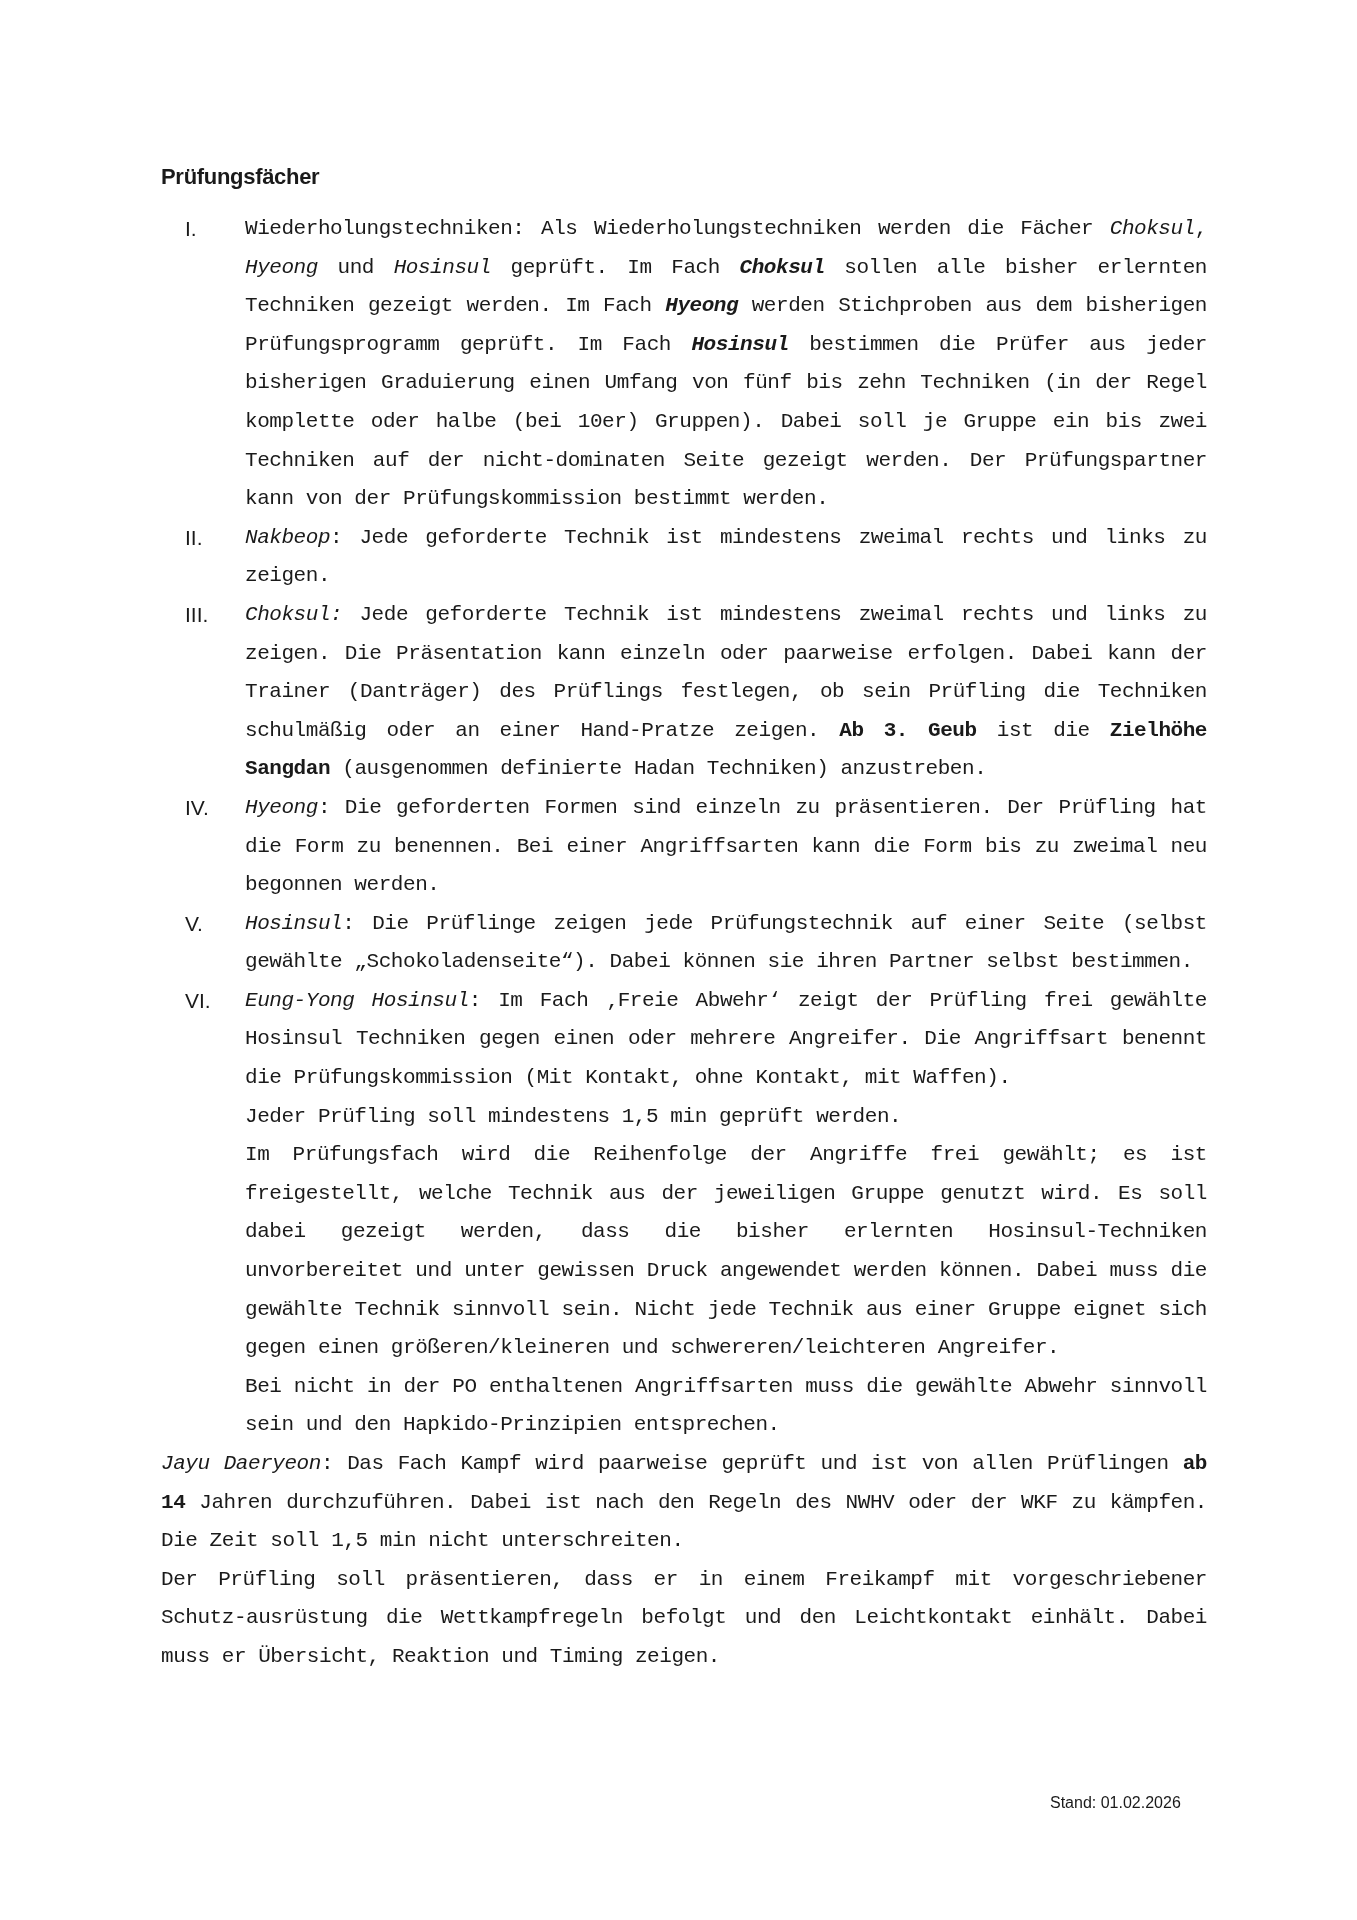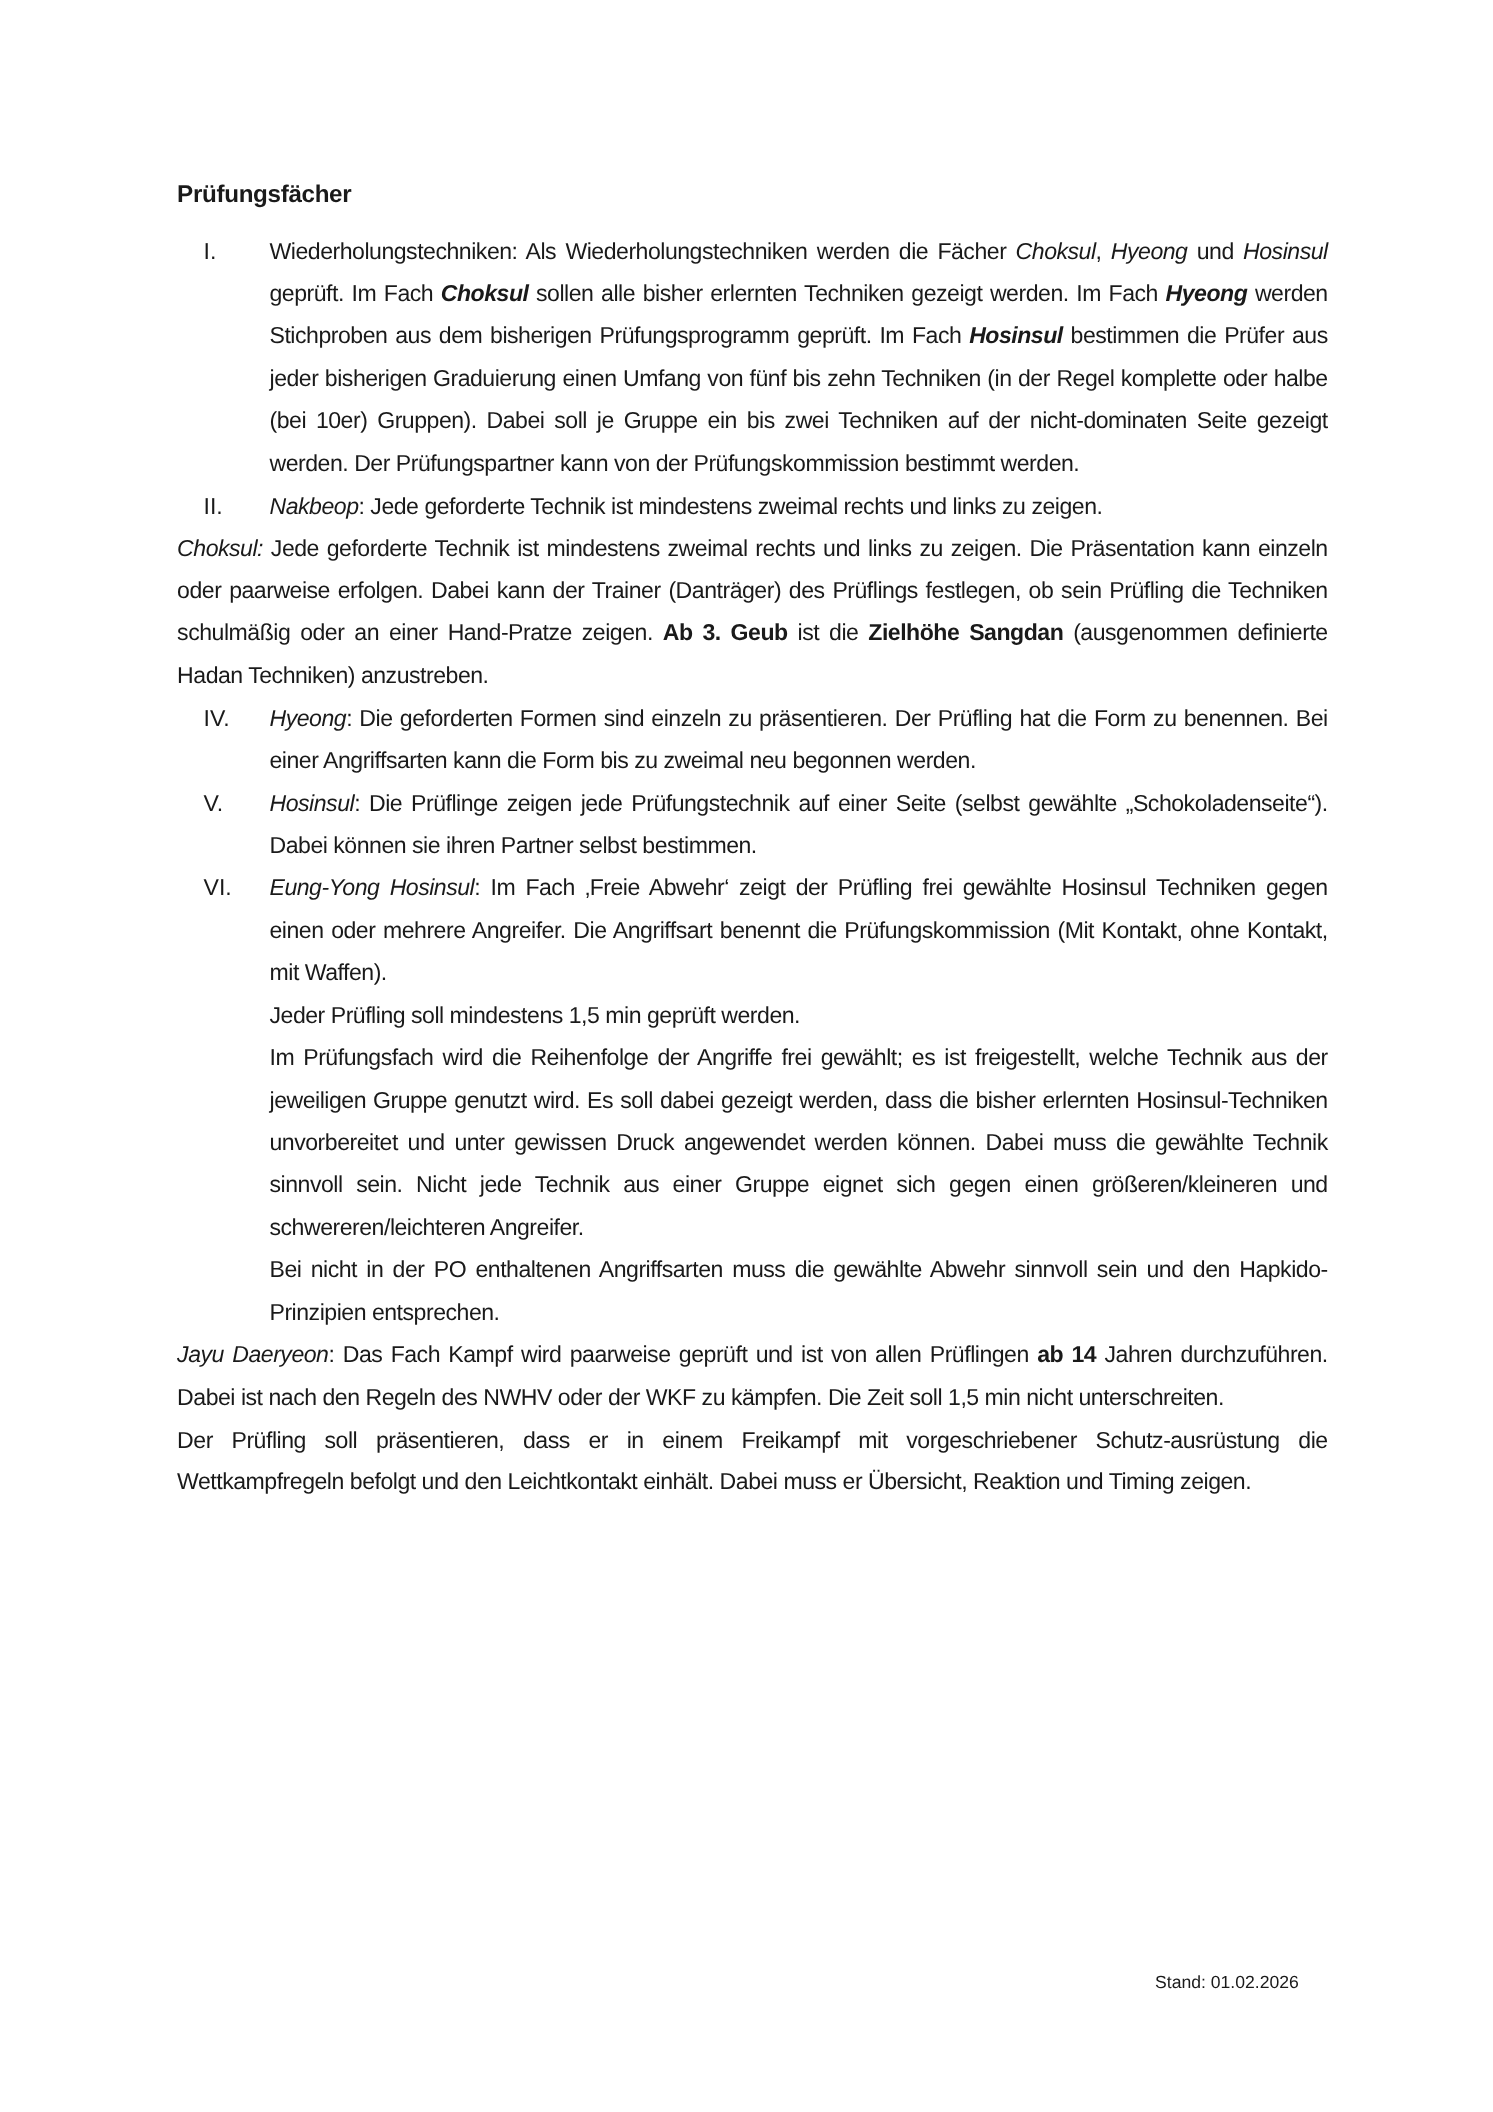--- a/index.html
+++ b/index.html
@@ -8,21 +8,21 @@
   .page { position: absolute; left: 0; top: 0; width: 1357px; height: 1920px; }
   .title { position: absolute; left: 161px; top: 164px; font-size: 22px; font-weight: bold;
            letter-spacing: -0.3px; }
   .list { position: absolute; left: 161px; top: 210px; width: 1046px; }
   .item { display: flex; }
   .num { width: 84px; flex: 0 0 84px; text-align: right; padding-right: 0; box-sizing: border-box;
          font-size: 21px; line-height: 38.6px; }
   .num span { display: inline-block; width: 60px; text-align: left; }
   .body { flex: 1; font-size: 21px; line-height: 38.6px; text-align: justify;
           letter-spacing: -0.45px; word-spacing: 0px; }
-  .body p { margin: 0; }
+  .body p { margin: 0; font-family: Liberation Mono, monospace; }
   .body p.last { text-align-last: left; }
   em { font-style: italic; }
   b { font-weight: bold; }
   .footer { position: absolute; left: 1050px; top: 1794px; font-size: 16px; color: #1a1a1a; text-align: center; }
 </style>
 </head>
 <body>
 
 <div class="page">
   <div class="title">Prüfungsfächer</div>
@@ -34,20 +34,21 @@
           <p class="last"><span>Wiederholungstechniken: Als Wiederholungstechniken werden die Fächer </span><em>Choksul</em><span>, </span><em>Hyeong</em><span> und </span><em>Hosinsul</em><span> geprüft. Im Fach </span><b style="font-style: italic;">Choksul</b><span> sollen alle bisher erlernten Techniken gezeigt werden. Im Fach </span><b style="font-style: italic;">Hyeong</b><span> werden Stichproben aus dem bisherigen Prüfungsprogramm geprüft. Im Fach </span><b style="font-style: italic;">Hosinsul</b><span> bestimmen die Prüfer aus jeder bisherigen Graduierung einen Umfang von fünf bis zehn Techniken (in der Regel komplette oder halbe (bei 10er) Gruppen). Dabei soll je Gruppe ein bis zwei Techniken auf der nicht-dominaten Seite gezeigt werden. Der Prüfungspartner kann von der Prüfungskommission bestimmt werden.</span></p>
         </div>
       </div>
       <div class="item">
         <div class="num"><span>II.</span></div>
         <div class="body">
           <p class="last"><em>Nakbeop</em><span>: Jede geforderte Technik ist mindestens zweimal rechts und links zu zeigen.</span></p>
         </div>
       </div>
       <div class="item">
+        <div class="num"><span>III.</span></div>
         <div class="body">
           <p class="last"><em>Choksul:</em><span> Jede geforderte Technik ist mindestens zweimal rechts und links zu zeigen. Die Präsentation kann einzeln oder paarweise erfolgen. Dabei kann der Trainer (Danträger) des Prüflings festlegen, ob sein Prüfling die Techniken schulmäßig oder an einer Hand-Pratze zeigen. </span><b>Ab 3. Geub</b><span> ist die </span><b>Zielhöhe Sangdan</b><span> (ausgenommen definierte Hadan Techniken) anzustreben.</span></p>
         </div>
       </div>
       <div class="item">
         <div class="num"><span>IV.</span></div>
         <div class="body">
           <p class="last"><em>Hyeong</em><span>: Die geforderten Formen sind einzeln zu präsentieren. Der Prüfling hat die Form zu benennen. Bei einer Angriffsarten kann die Form bis zu zweimal neu begonnen werden.</span></p>
         </div>
       </div>

